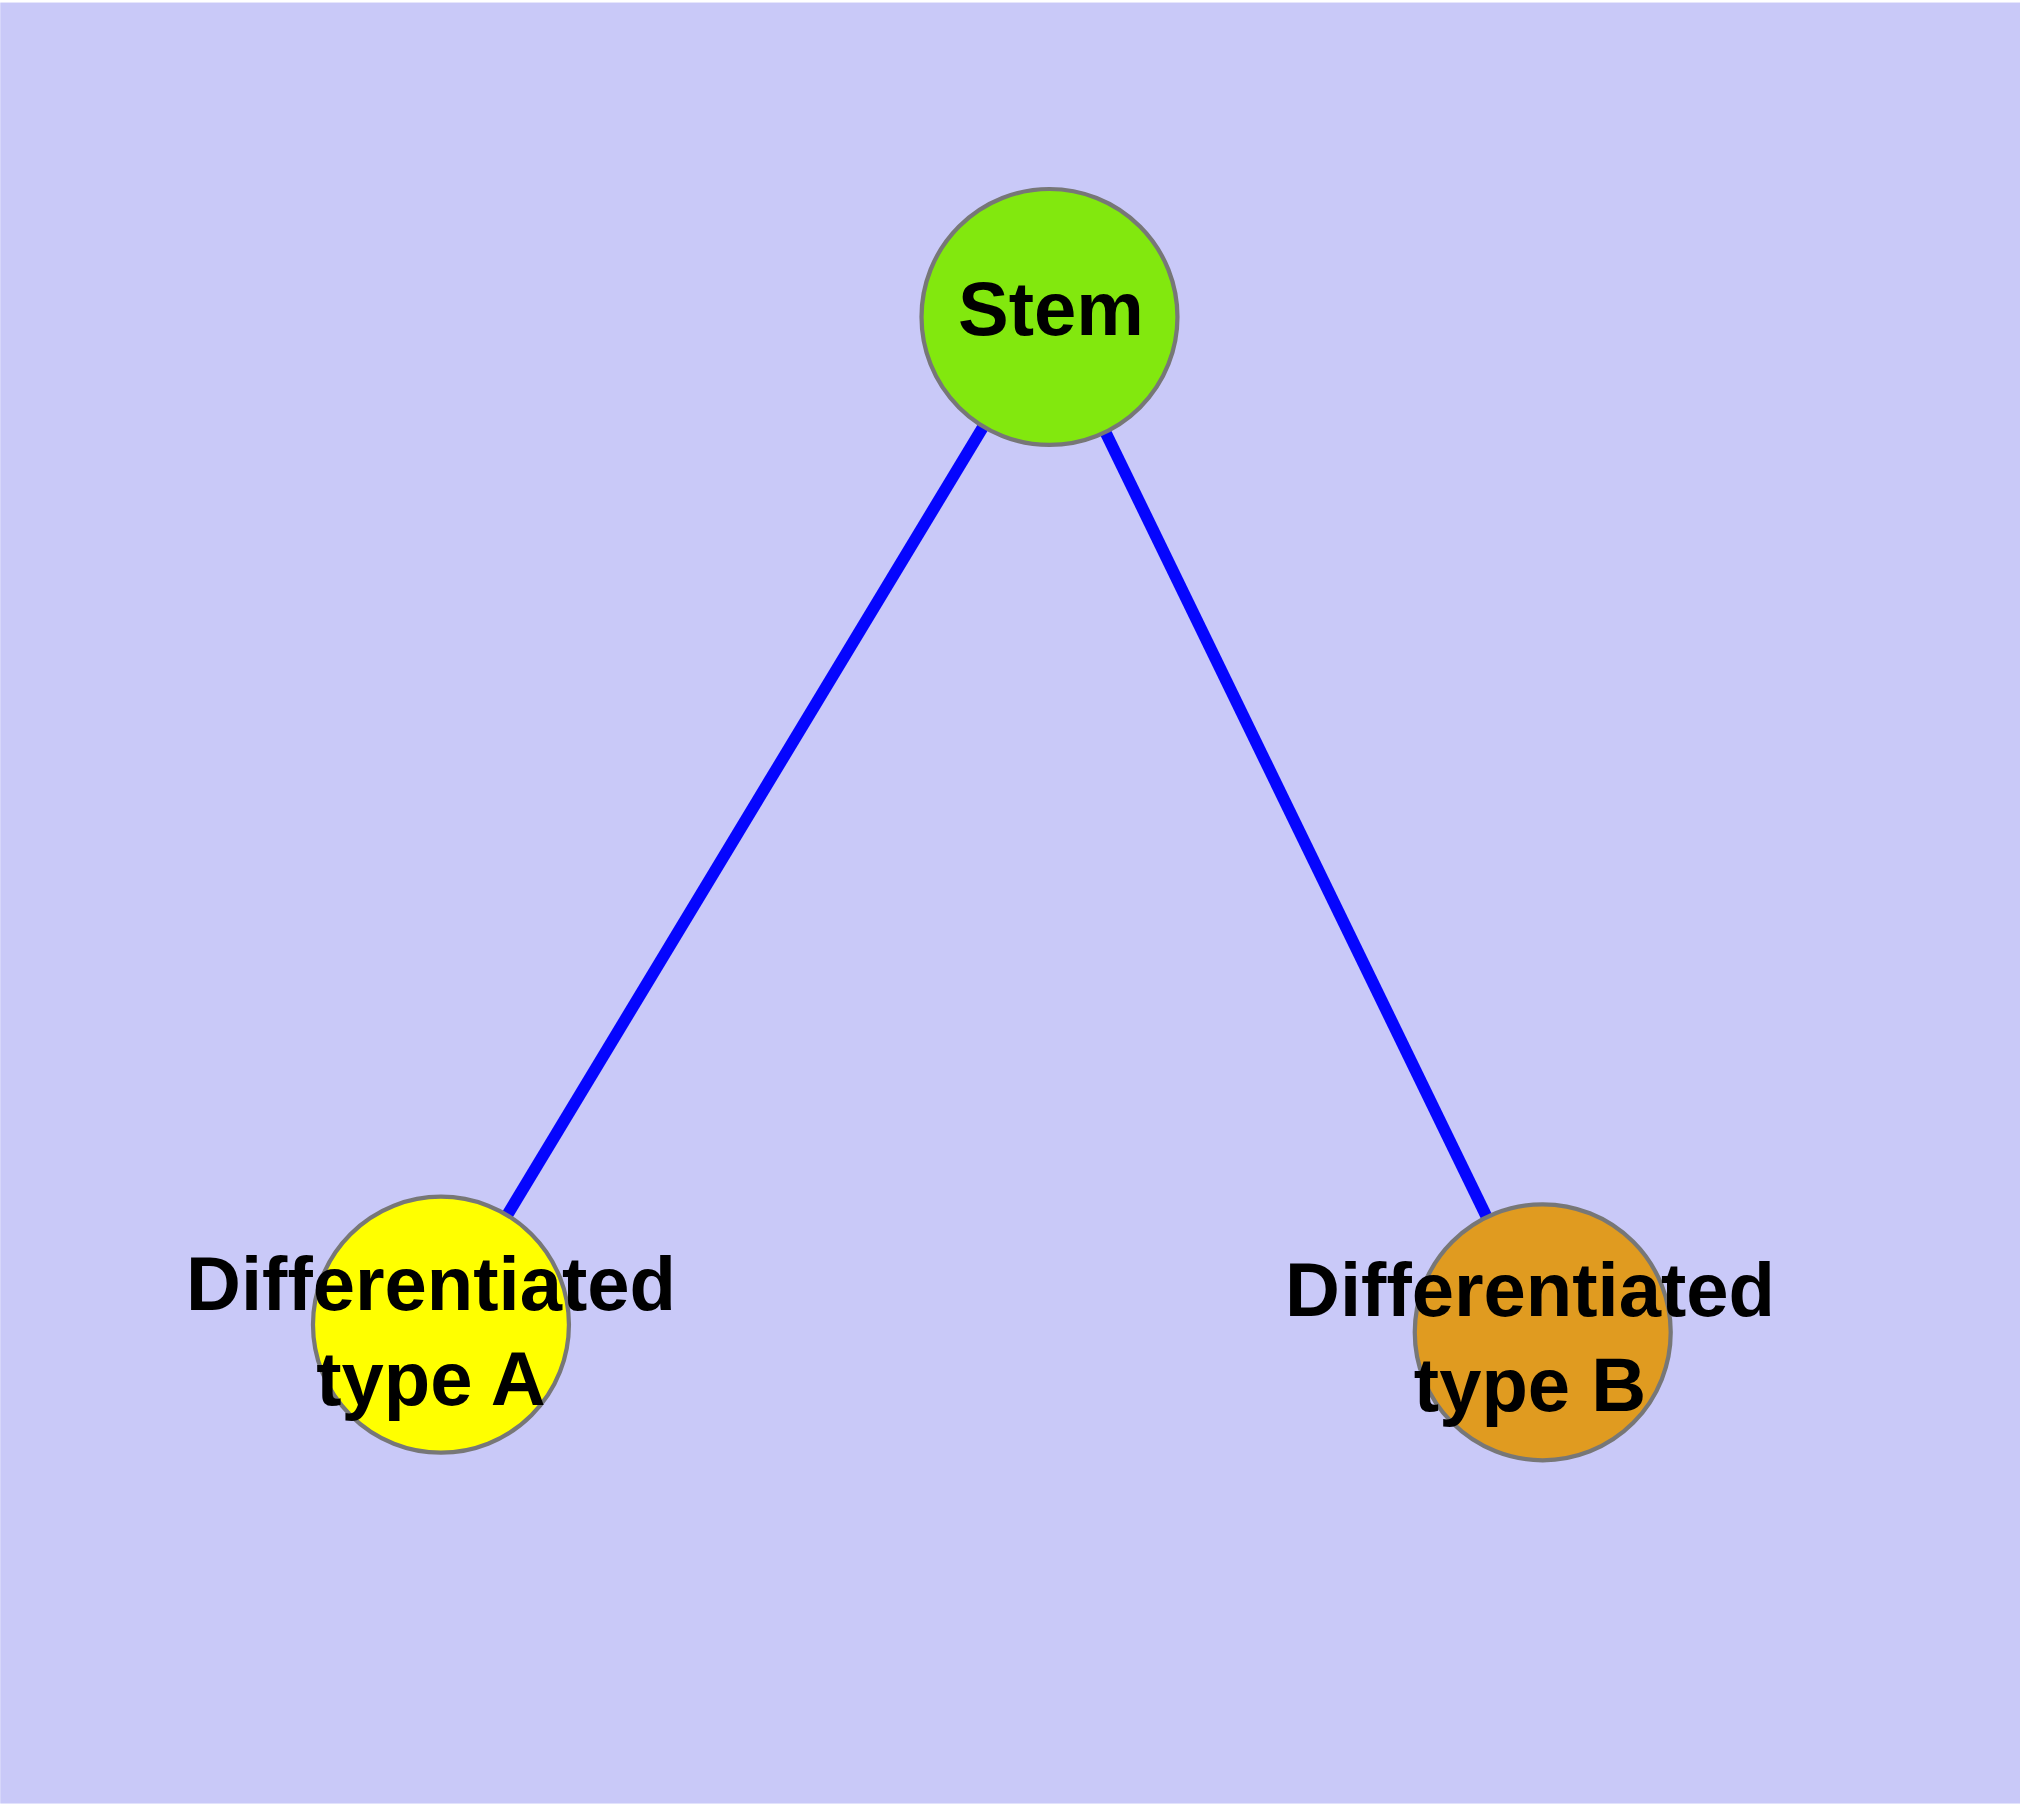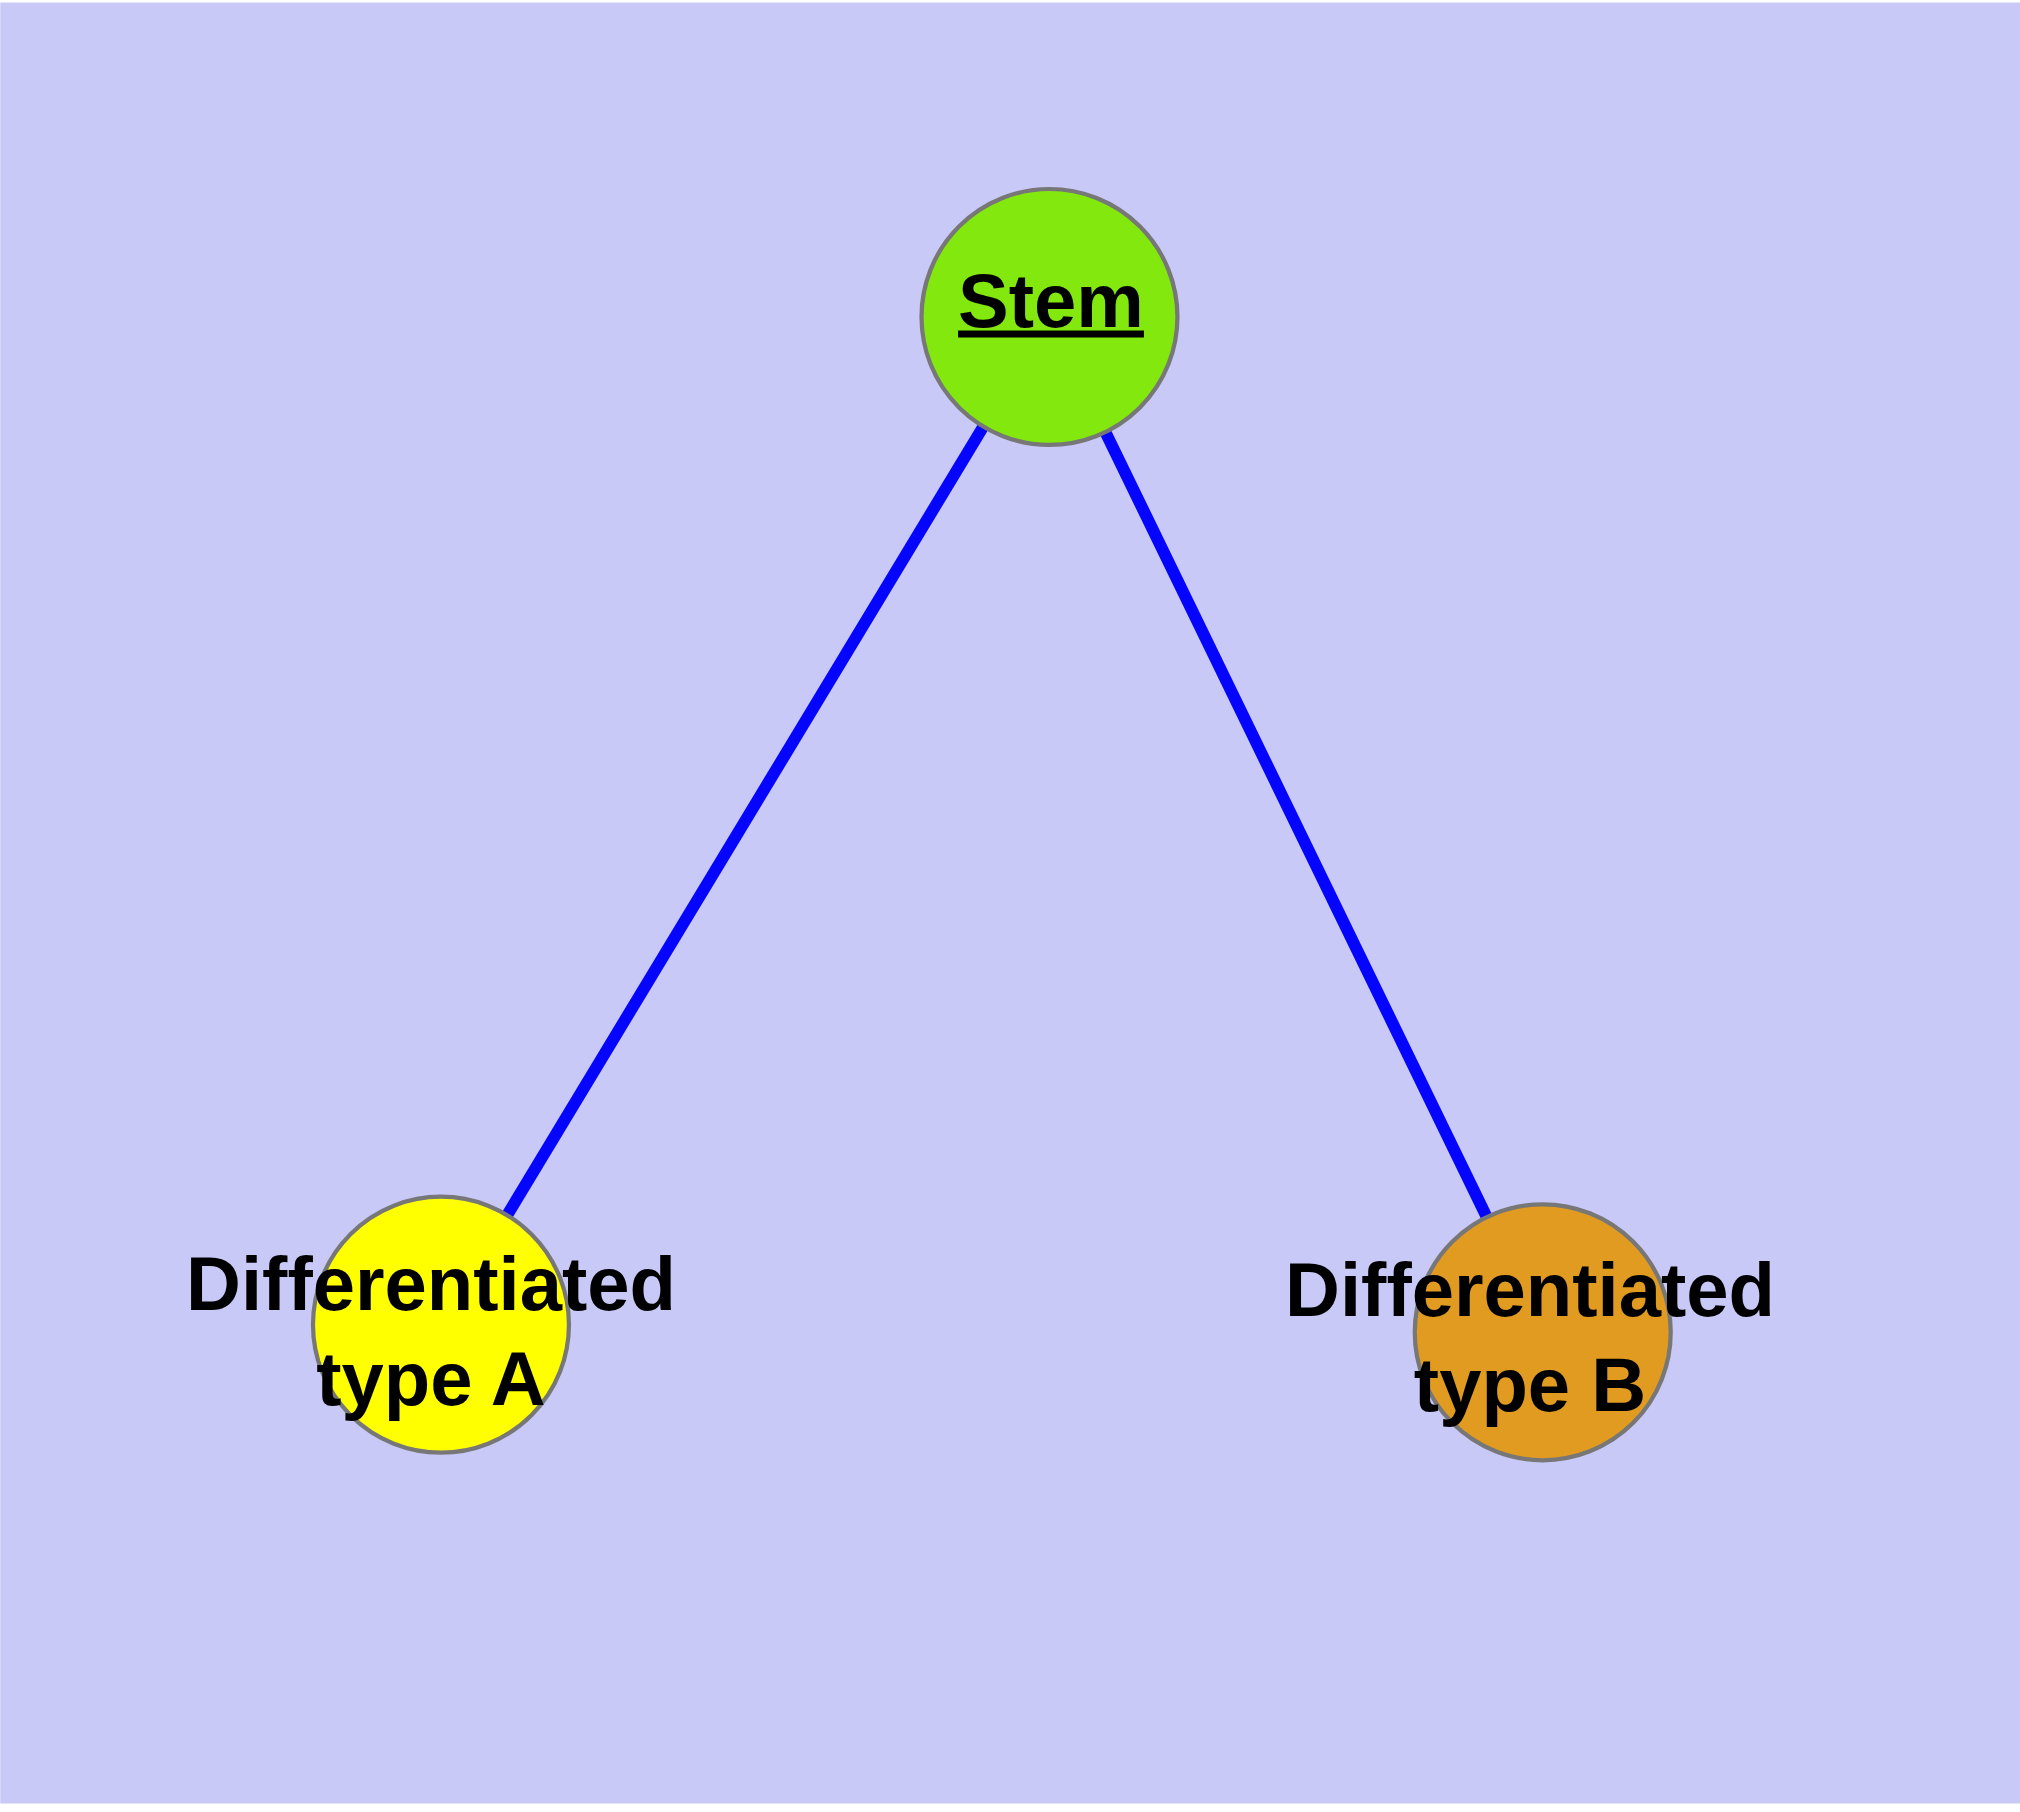--- a/index.html
+++ b/index.html
@@ -46,21 +46,21 @@
     <rect x="0" y="3" width="2384" height="2125" fill="#C9C9F8"></rect>
 
     <line x1="1238" y1="374" x2="520" y2="1563" stroke-width="14" stroke="#0505FE"></line>
     <line x1="1238" y1="374" x2="1820" y2="1572" stroke-width="14" stroke="#0505FE"></line>
 
     <circle cx="1238" cy="374" r="151" stroke-width="5" fill="#82E80E" stroke="#777777"></circle>
     <circle cx="520" cy="1563" r="151" stroke-width="5" fill="#FFFF00" stroke="#777777"></circle>
     <circle cx="1820" cy="1572" r="151" stroke-width="5" fill="#E09B20" stroke="#777777"></circle>
   </svg>
 
-  <div class="node-label" style="left:1051px; top:300px;text-decoration:underline;">Stem</div>
+  <div class="node-label" style="left:1051px; top:308px;">Stem</div>
 
   <div class="node-label" style="left:431px; top:1331px;">Differentiated
 type A</div>
 
   <div class="node-label" style="left:1530px; top:1337px;">Differentiated
 type B</div>
 
 </div>
 
 

